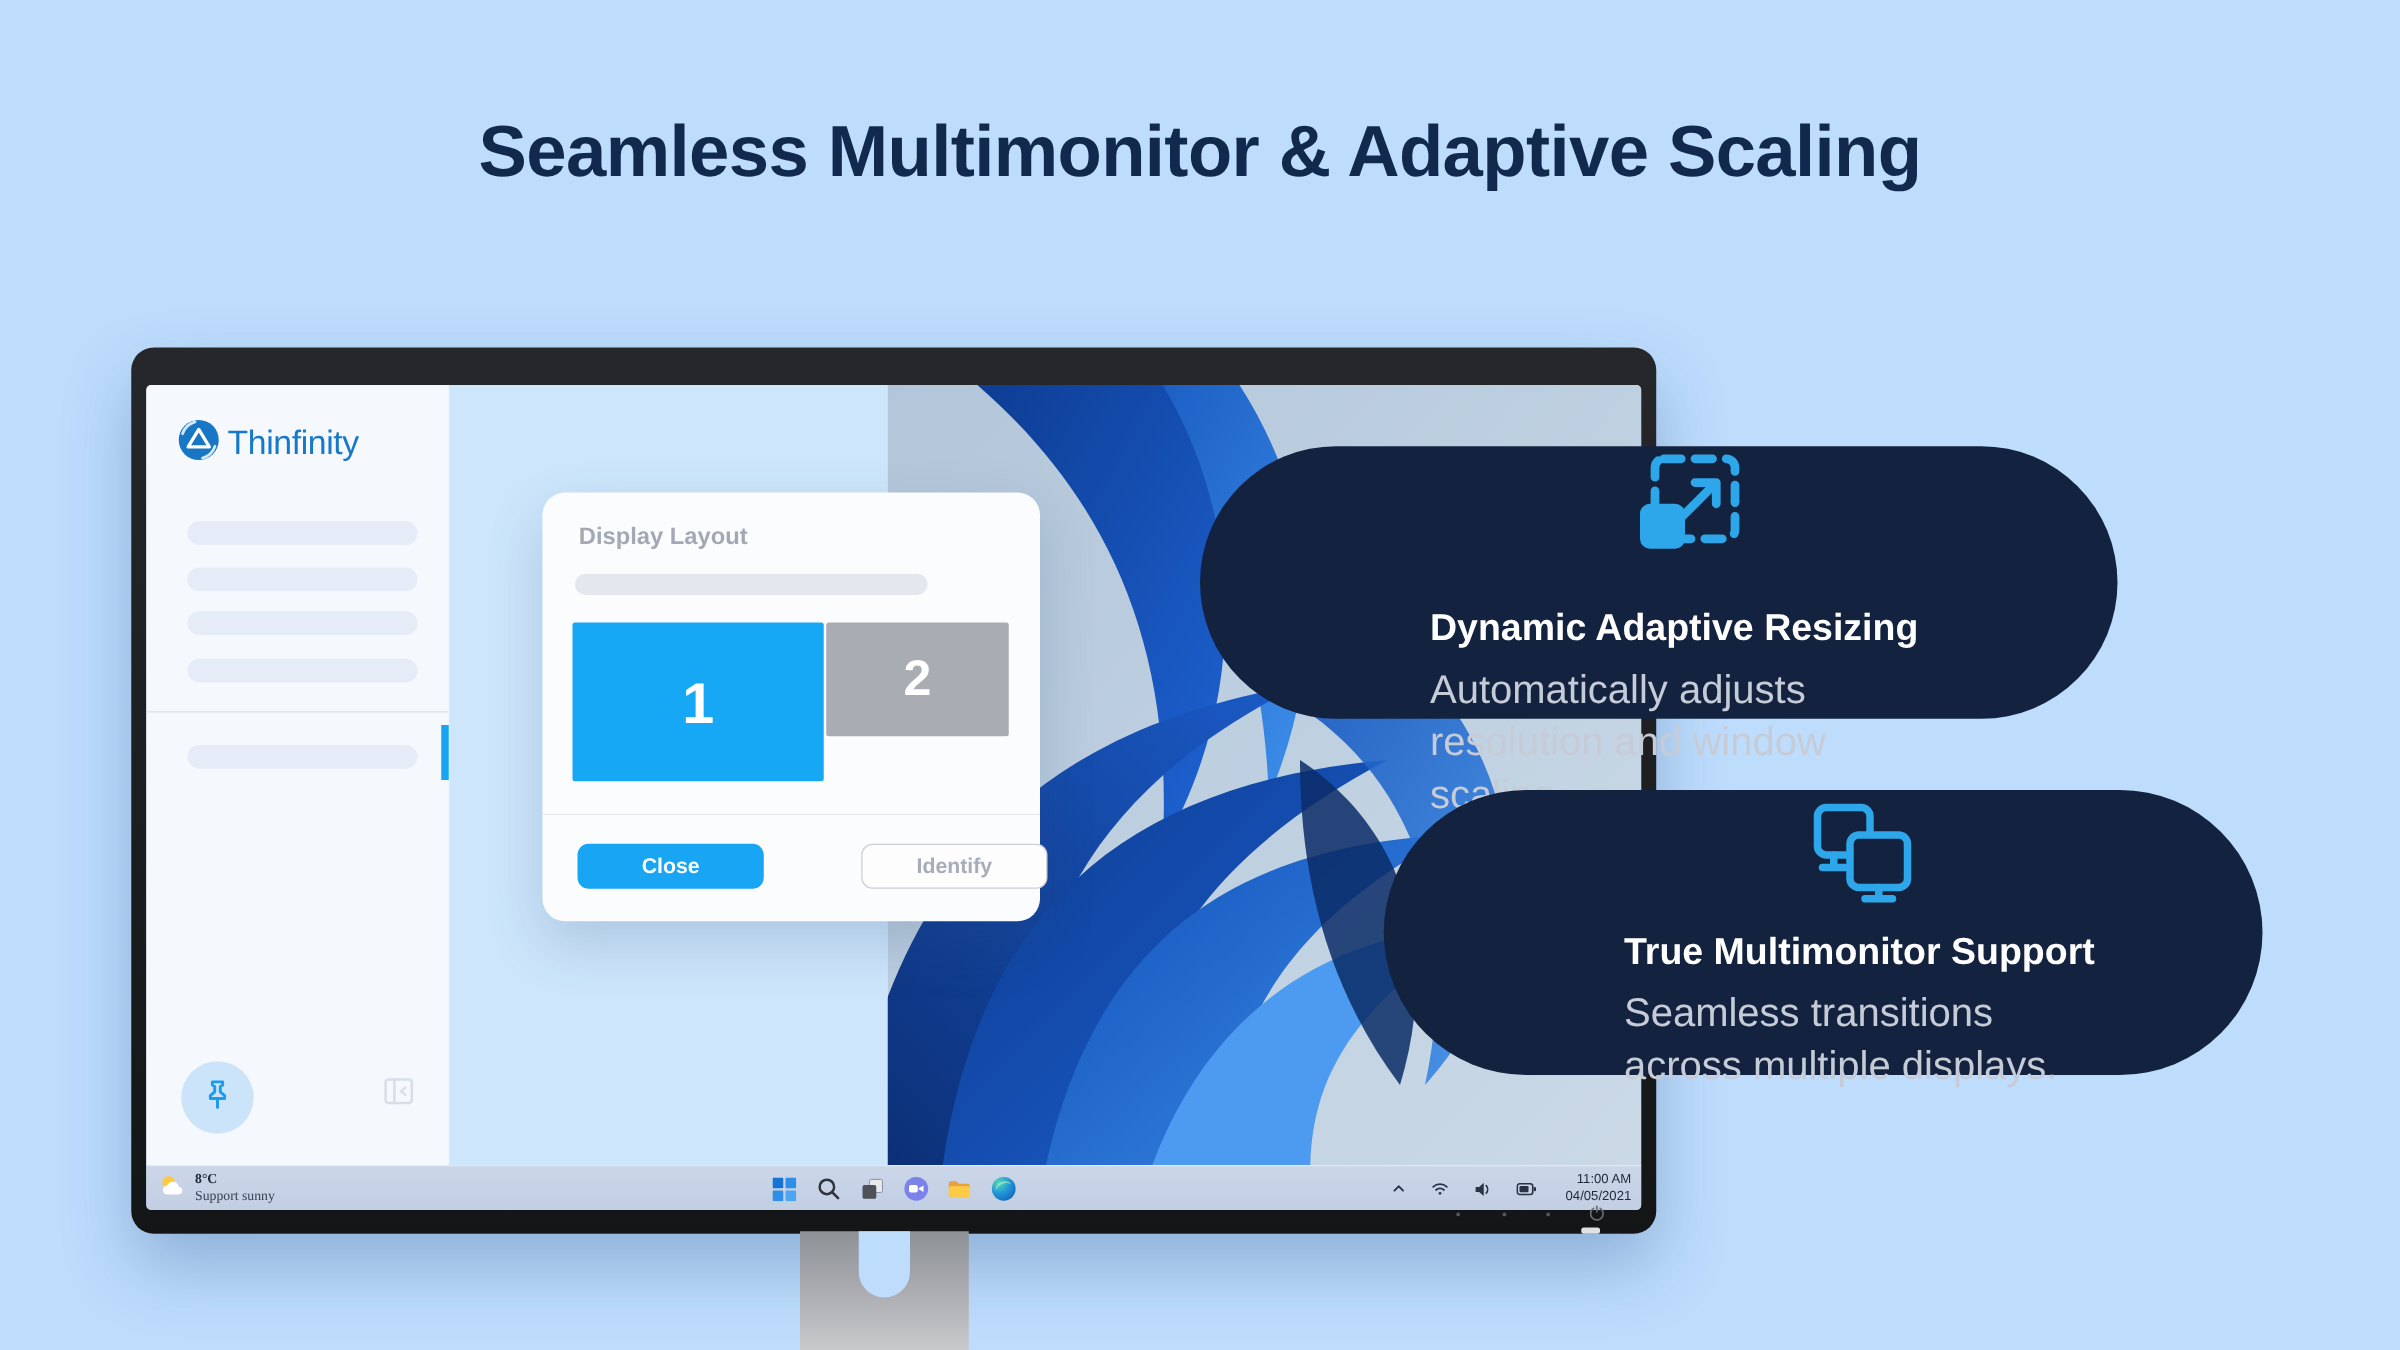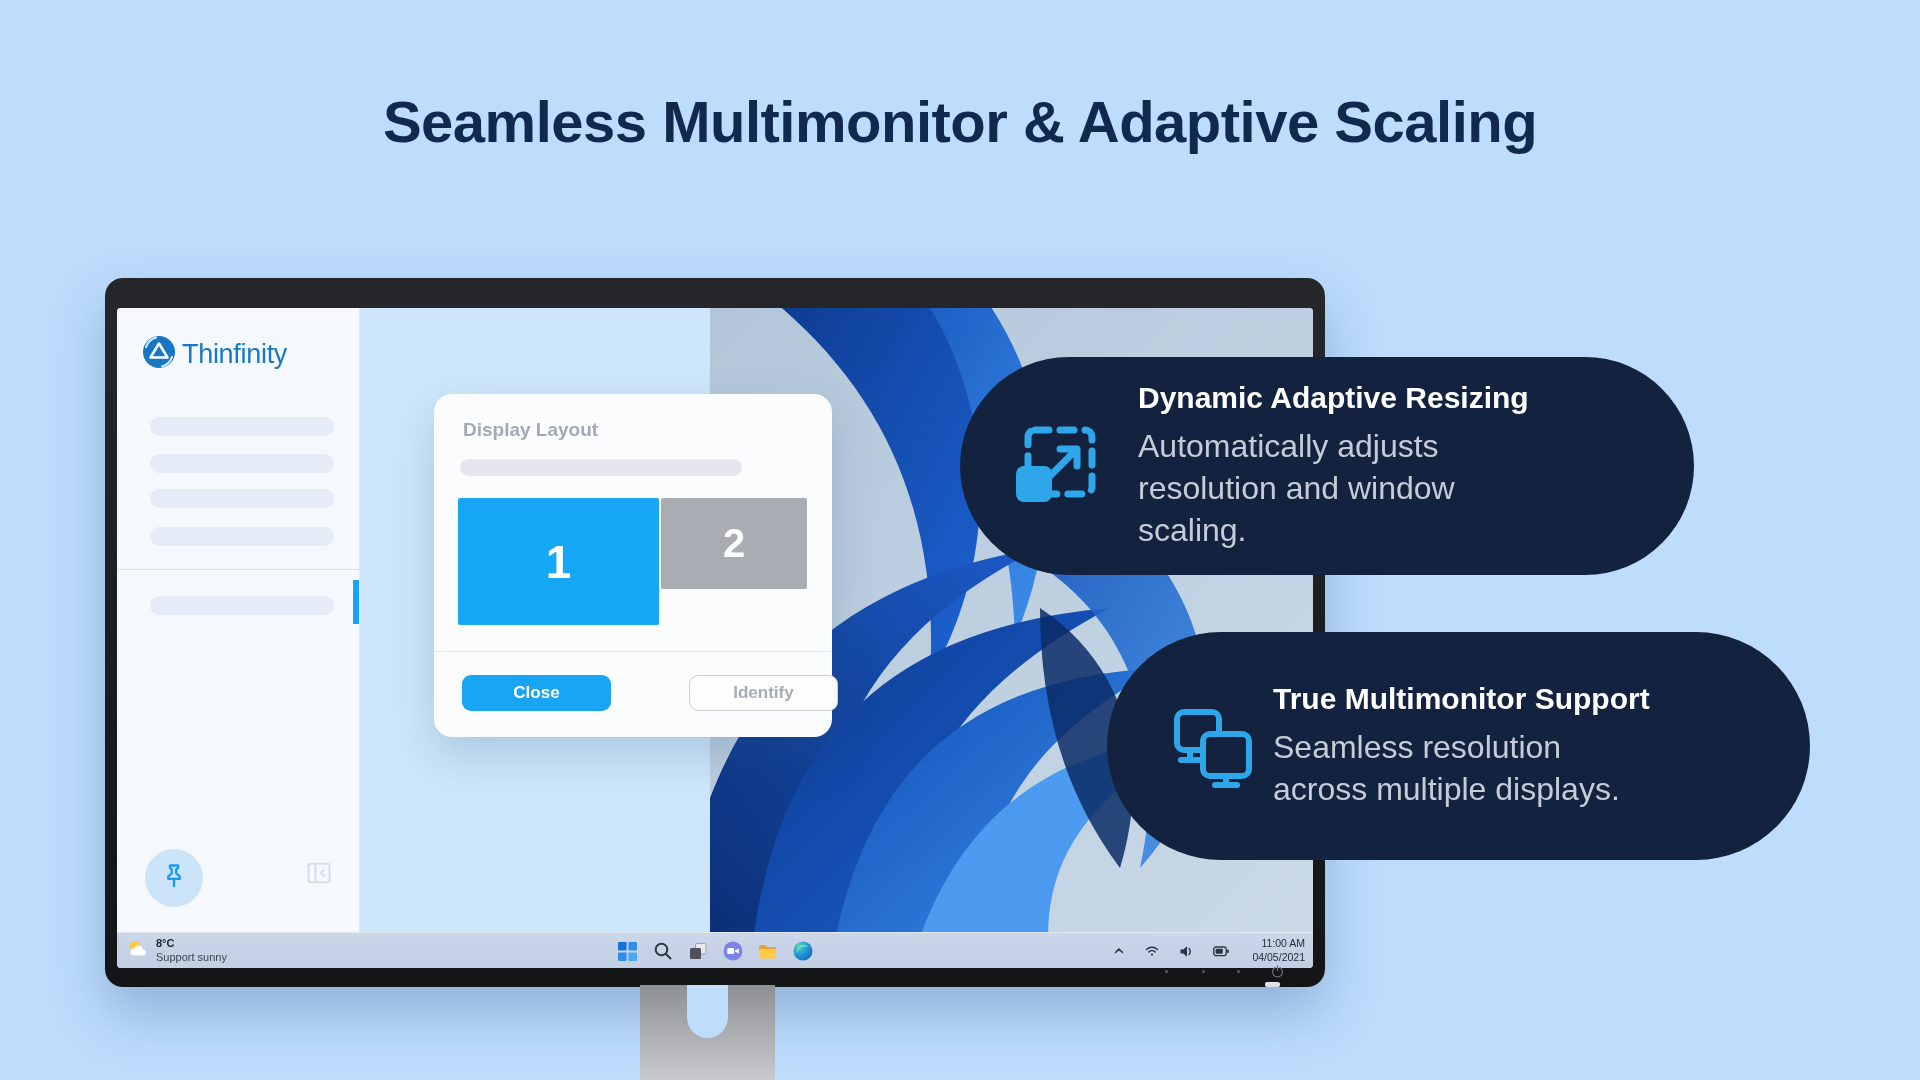--- a/index.html
+++ b/index.html
@@ -62,21 +62,21 @@
   
   .panel { position:absolute; left:243px; top:0; width:350px; height:624px; background:#CDE6FB; }
   .wallpaper { position:absolute; left:593px; top:0; width:603px; height:624px; }
 
   
   .taskbar {
     position:absolute; left:0; bottom:0; width:100%; height:36px;
     background:linear-gradient(180deg,#CBD6E9,#C2CEE2);
     border-top:1px solid rgba(255,255,255,.55);
   }
-  .weather { position:absolute; left:10px; top:0; height:36px; display:flex; align-items:center; gap:7px; }
+  .weather { position:absolute; left:10px; top:0; height:36px; display:flex; align-items:center; gap:7px;font-family:Liberation Serif, serif; }
   .weather-txt { display:flex; flex-direction:column; line-height:1.25; }
   .weather-temp { font-size:11px; font-weight:700; color:#202A3A; }
   .weather-cond { font-size:11px; color:#3C4454; }
   .tb-center { position:absolute; left:50%; transform:translateX(-50%); top:0; height:36px; display:flex; align-items:center; gap:14px; }
   .tb-icon { width:21px; height:21px; display:flex; align-items:center; justify-content:center; }
   .tray { position:absolute; right:8px; top:0; height:36px; display:flex; align-items:center; gap:20px; }
   .tray-ic { display:flex; align-items:center; }
   .clock { text-align:right; font-size:10.5px; color:#1F2937; line-height:1.3; margin-left:3px; }
 
   
@@ -95,21 +95,21 @@
     position:absolute; top:281px; width:149px; height:36px; border-radius:9px;
     display:flex; align-items:center; justify-content:center;
     font-size:17px; font-weight:700; cursor:pointer;text-align:right;
   }
   .btn-close { left:28px; background:#18A5F3; color:#fff; }
   .btn-identify { left:224px; background:#FDFDFE; border:1.5px solid #CBD0D8; color:#A6ADB9;margin-left:31px; }
 
   
   .callout {
     position:absolute; border-radius:999px; background:#13233F;
-    display:flex; align-items:center; z-index:5;
+    display:flex; align-items:center; z-index:5;flex-direction:column;
   }
   .callout-1 { left:960px; top:357px; width:734px; height:218px; padding-left:54px; gap:36px; }
   .callout-2 { left:1107px; top:632px; width:703px; height:228px; padding-left:58px; gap:16px; }
   .co-title { font-size:30px; font-weight:700; color:#FFFFFF; margin-bottom:10px; }
   .co-body { font-size:32px; color:#C6CCD7; line-height:1.32; }
   .callout-1 .co-body { max-width:420px; }
   .callout-2 .co-body { max-width:375px; }
 </style>
 </head>
 <body>
@@ -338,15 +338,15 @@
       <rect x="12" y="14" width="42" height="38" rx="7" fill="#13233F"></rect>
       <line x1="25" y1="52" x2="25" y2="61"></line>
       <line x1="16" y1="62" x2="34" y2="62"></line>
       <rect x="38" y="36" width="46" height="42" rx="7" fill="#13233F"></rect>
       <line x1="61" y1="78" x2="61" y2="86"></line>
       <line x1="50" y1="87" x2="72" y2="87"></line>
     </svg>
   </span>
   <div>
     <div class="co-title">True Multimonitor Support</div>
-    <div class="co-body">Seamless resolution across multiple displays.</div>
+    <div class="co-body">Seamless transitions across multiple displays.</div>
   </div>
 </div>
 
 </body></html>

